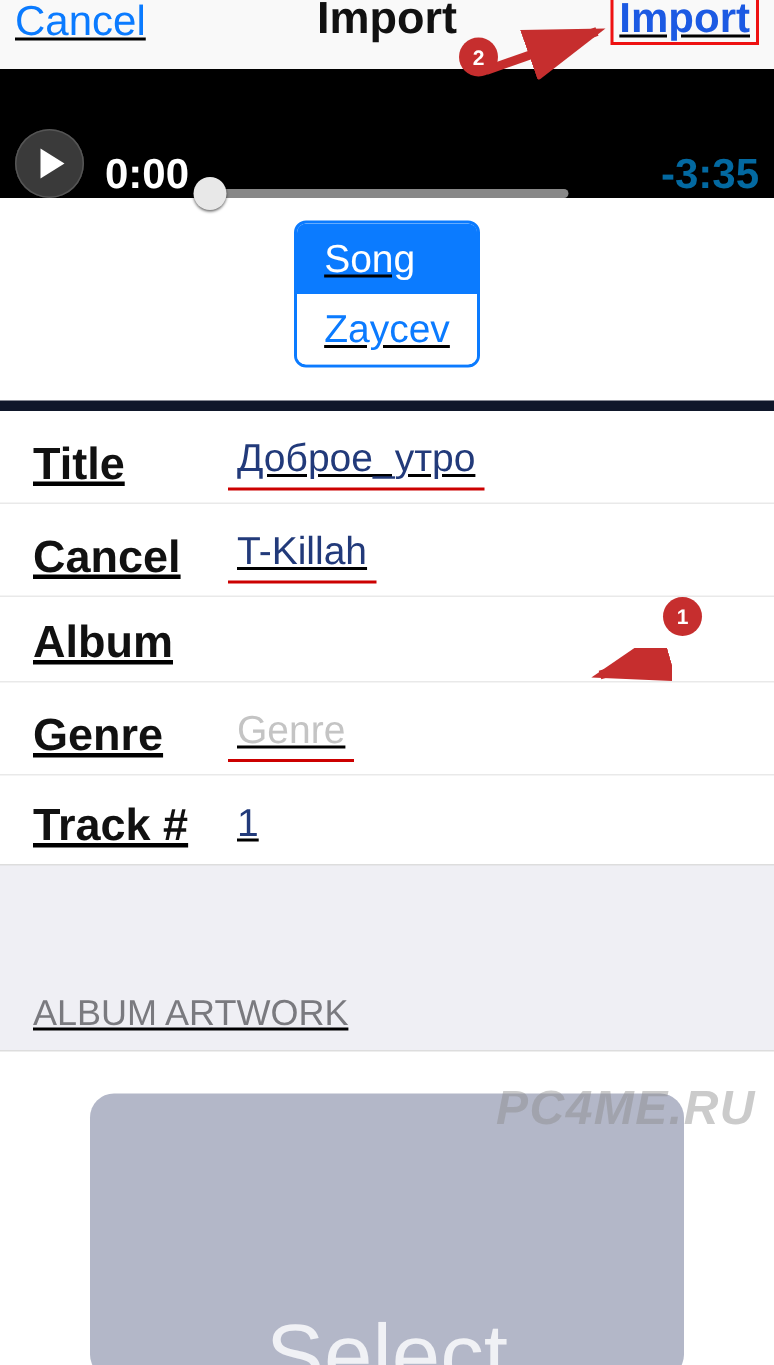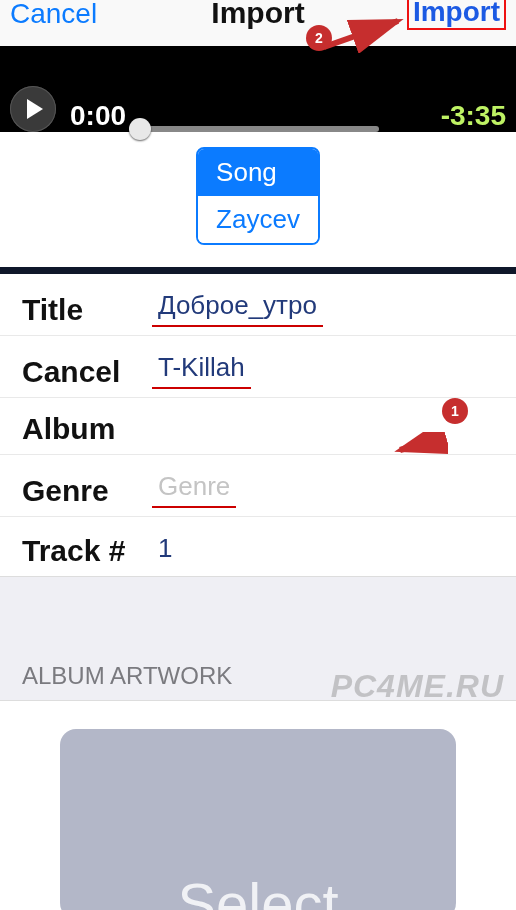--- a/index.html
+++ b/index.html
@@ -9,21 +9,21 @@
   .nav-left { color: #0b7bff; font-size: 28px; font-weight: 400; line-height: 1; }
   .nav-title { color: #111; font-size: 30px; font-weight: 700; line-height: 1; position: absolute; left: 50%; transform: translateX(-50%); top: -2px; }
   .nav-right { color: #1c5ae3; font-size: 28px; font-weight: 700; line-height: 1; border: 2px solid #e11; padding: 0 4px 2px 4px; margin-top: -4px; }
 
   .player { width: 100%; height: 86px; background: #000; display: flex; align-items: flex-end; padding: 0 10px; gap: 14px; }
   .play-btn { width: 46px; height: 46px; border-radius: 50%; background: #3a3a3a; display: flex; align-items: center; justify-content: center; box-shadow: inset 0 0 0 1px #555; }
   .play-triangle { width: 0; height: 0; border-left: 16px solid #fff; border-top: 10px solid transparent; border-bottom: 10px solid transparent; margin-left: 4px; }
   .time-cur { color: #fff; font-size: 28px; font-weight: 700; }
   .track { flex: 1; height: 6px; background: #888; border-radius: 3px; position: relative; }
   .thumb { position: absolute; left: 0; top: 50%; transform: translate(-50%, -50%); width: 22px; height: 22px; background: #e8e8e8; border-radius: 50%; box-shadow: 0 1px 2px rgba(0,0,0,.6); }
-  .time-rem { color: #bef264; font-size: 28px; font-weight: 700; margin-left: 48px; }
+  .time-rem { color: #0369a1; font-size: 28px; font-weight: 700; margin-left: 48px; }
 
   .seg-wrap { display: flex; justify-content: center; padding: 15px 0 22px; background: #fff; }
   .seg { display: flex; border: 2px solid #0b7bff; border-radius: 8px; overflow: hidden; flex-direction: column; }
   .seg > div { font-size: 26px; padding: 8px 18px; color: #0b7bff; background: #fff; border-right: 2px solid #0b7bff; }
   .seg > div:last-child { border-right: none; }
   .seg > .sel { background: #0b7bff; color: #fff; }
 
   .form { background: #fff; border-top: 7px solid #0f172a; }
   .row { display: flex; align-items: flex-end; padding: 14px 22px 8px; border-bottom: 1px solid #e9e9e9; }
   .row-label { font-size: 30px; font-weight: 700; color: #111; width: 130px; min-width: 130px; }
@@ -31,31 +31,31 @@
   .row-ph { color: #c4c4c4; }
   .row-plain { font-size: 26px; color: #223a7a; padding: 2px 6px 4px; }
   .row.noborder { border-bottom: none; }
 
   .gap { height: 86px; background: #efeff4; border-top: 1px solid #ddd; }
   .section-h { font-size: 24px; color: #7a7a7f; padding: 0 22px 10px; background: #efeff4; }
   .artwork-area { background: #fff; border-top: 1px solid #ddd; padding: 28px 60px 0; }
   .artwork-box { width: 100%; height: 190px; background: #b3b7c8; border-radius: 16px; display: flex; align-items: flex-end; justify-content: center; padding-bottom: 0; }
   .artwork-text { color: #f0f1f5; font-size: 58px; font-weight: 300; transform: translateY(18px); }
 
-  .watermark { position: absolute; right: 12px; top: 668px; font-size: 32px; font-weight: 800; font-style: italic; color: rgba(140,140,140,.45); letter-spacing: 1px; pointer-events: none; }
+  .watermark { position: absolute; right: 12px; top: 720px; font-size: 32px; font-weight: 800; font-style: italic; color: rgba(140,140,140,.45); letter-spacing: 1px; pointer-events: none; }
 
   .badge { position: absolute; width: 26px; height: 26px; border-radius: 50%; background: #c62e2e; color: #fff; font-size: 14px; font-weight: 700; display: flex; align-items: center; justify-content: center; z-index: 20; pointer-events:none; }
   .badge-2 { left: 306px; top: 25px; }
   .badge-1 { left: 442px; top: 398px; }
 
   .arrow { position: absolute; z-index: 19; pointer-events:none; }
   .arrow-ne { left: 318px; top: 17px; }
   .arrow-w { left: 394px; top: 432px; }
 
-  .root { position: relative; width: 516px; height: 910px; }
+  .root { position: relative; width: 516px; height: 910px; text-decoration: underline; }
 </style>
 </head>
 <body>
 
 <div class="root">
 
   <div class="navbar">
     <div class="nav-left">Cancel</div>
     <div class="nav-title">Import</div>
     <div class="nav-right">Import</div>

